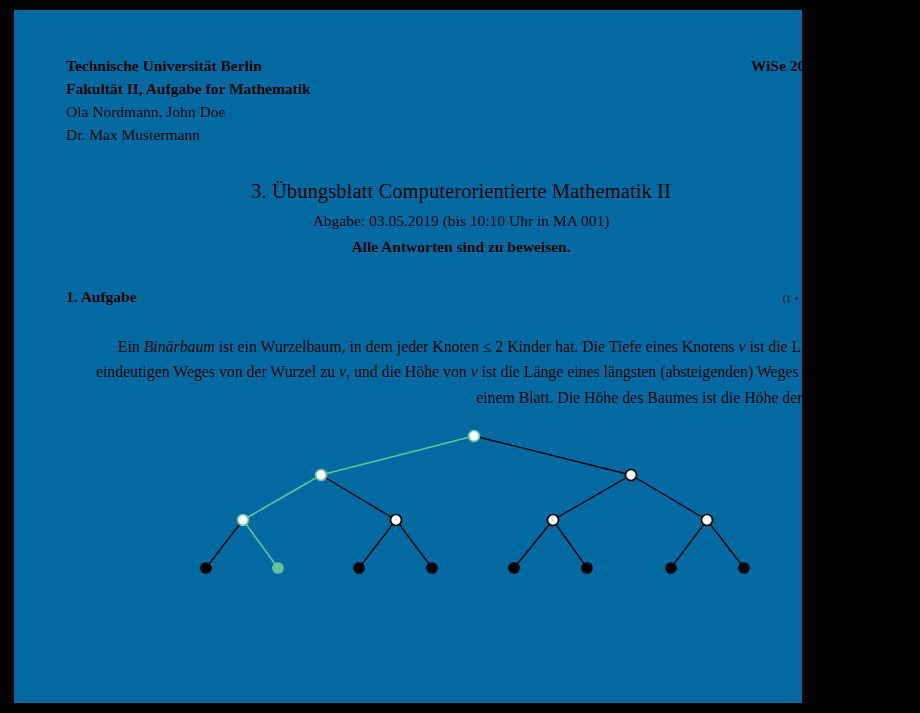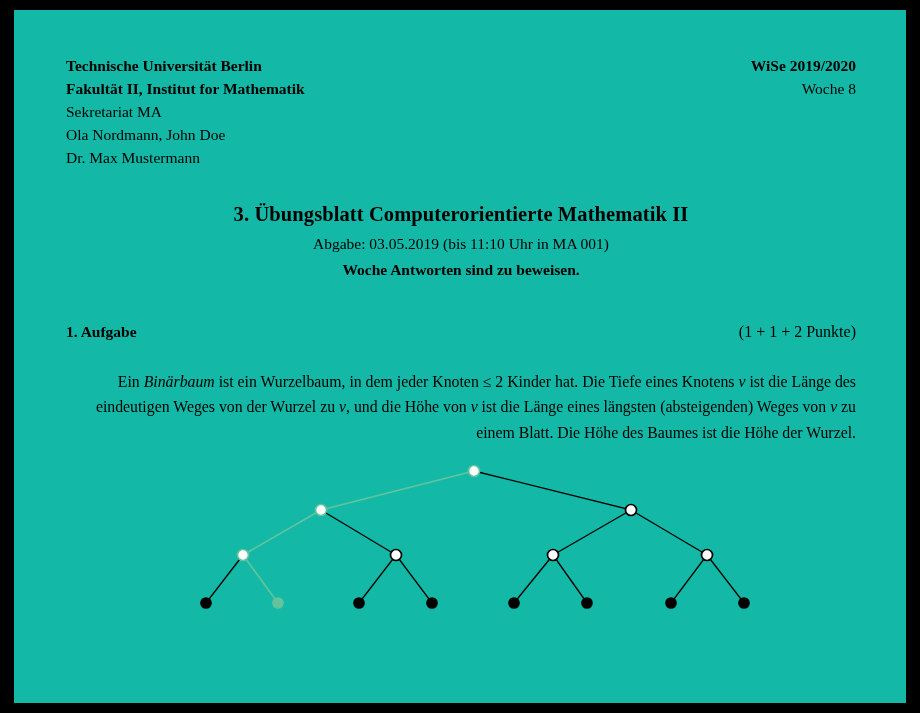--- a/index.html
+++ b/index.html
@@ -10,23 +10,23 @@
   body {
     width: 920px;
     height: 713px;
     overflow: hidden;
     font-family: "Liberation Serif", serif;
   }
   .page {
     position: absolute;
     left: 14px;
     top: 10px;
-    width: 892px;
+    width: 788px;
     height: 693px;
-    background: #14b8a6;
+    background: #0369a1;
   }
   .content {
     position: absolute;
     left: 52px;
     top: 45px;
     width: 790px;
   }
 
   
   .header {
@@ -52,47 +52,47 @@
     white-space: nowrap;
   }
 
   
   .title-block {
     margin-top: 33px;
     text-align: center;
   }
   .main-title {
     font-size: 20.5px;
-    font-weight: bold;
+    font-weight: normal;
     letter-spacing: 0.1px;
   }
   .due-line {
     margin-top: 9px;
     font-size: 15.5px;
   }
   .due-line .bold { font-weight: normal; }
   .note-line {
     margin-top: 8px;
     font-size: 15.5px;
     font-weight: bold;
   }
 
   
   .exercise-head {
-    margin-top: 44px;
+    margin-top: 32px;
     display: flex;
     justify-content: space-between;
     align-items: baseline;
   }
   .exercise-title {
     font-size: 15.5px;
     font-weight: bold;
   }
   .exercise-points {
-    font-size: 16px;
+    font-size: 10px;
   }
   .body-text {
     margin-top: 28px;
     font-size: 15.8px;
     line-height: 1.62;
     text-align: right;
     color: #000;
   }
   .body-text i { font-style: italic; }
 
@@ -110,38 +110,35 @@
 
 <div class="page">
   <div class="content">
 
     <div class="header">
       <div class="header-row">
         <div class="inst-line bold">Technische Universität Berlin</div>
         <div class="right-line bold">WiSe 2019/2020</div>
       </div>
       <div class="header-row">
-        <div class="inst-line bold">Fakultät II, Institut for Mathematik</div>
+        <div class="inst-line bold">Fakultät II, Aufgabe for Mathematik</div>
         <div class="right-line">Woche 8</div>
-      </div>
-      <div class="header-row">
-        <div class="inst-line">Sekretariat MA</div>
       </div>
       <div class="header-row">
         <div class="inst-line">Ola Nordmann, John Doe</div>
       </div>
       <div class="header-row">
         <div class="inst-line">Dr. Max Mustermann</div>
       </div>
     </div>
 
     <div class="title-block">
       <div class="main-title">3. Übungsblatt Computerorientierte Mathematik II</div>
-      <div class="due-line"><span class="bold">Abgabe: 03.05.2019</span><span> (bis 11:10 Uhr in MA 001)</span></div>
-      <div class="note-line">Woche Antworten sind zu beweisen.</div>
+      <div class="due-line"><span class="bold">Abgabe: 03.05.2019</span><span> (bis 10:10 Uhr in MA 001)</span></div>
+      <div class="note-line">Alle Antworten sind zu beweisen.</div>
     </div>
 
     <div class="exercise-head">
       <div class="exercise-title">1. Aufgabe</div>
       <div class="exercise-points">(1 + 1 + 2 Punkte)</div>
     </div>
 
     <div class="body-text"><span>Ein </span><i>Binärbaum</i><span> ist ein Wurzelbaum, in dem jeder Knoten ≤ 2 Kinder hat. Die Tiefe eines Knotens </span><i>v</i><span> ist die Länge des eindeutigen Weges von der Wurzel zu </span><i>v</i><span>, und die Höhe von </span><i>v</i><span> ist die Länge eines längsten (absteigenden) Weges von </span><i>v</i><span> zu einem Blatt. Die Höhe des Baumes ist die Höhe der Wurzel.</span></div>
 
     <div class="figure">

